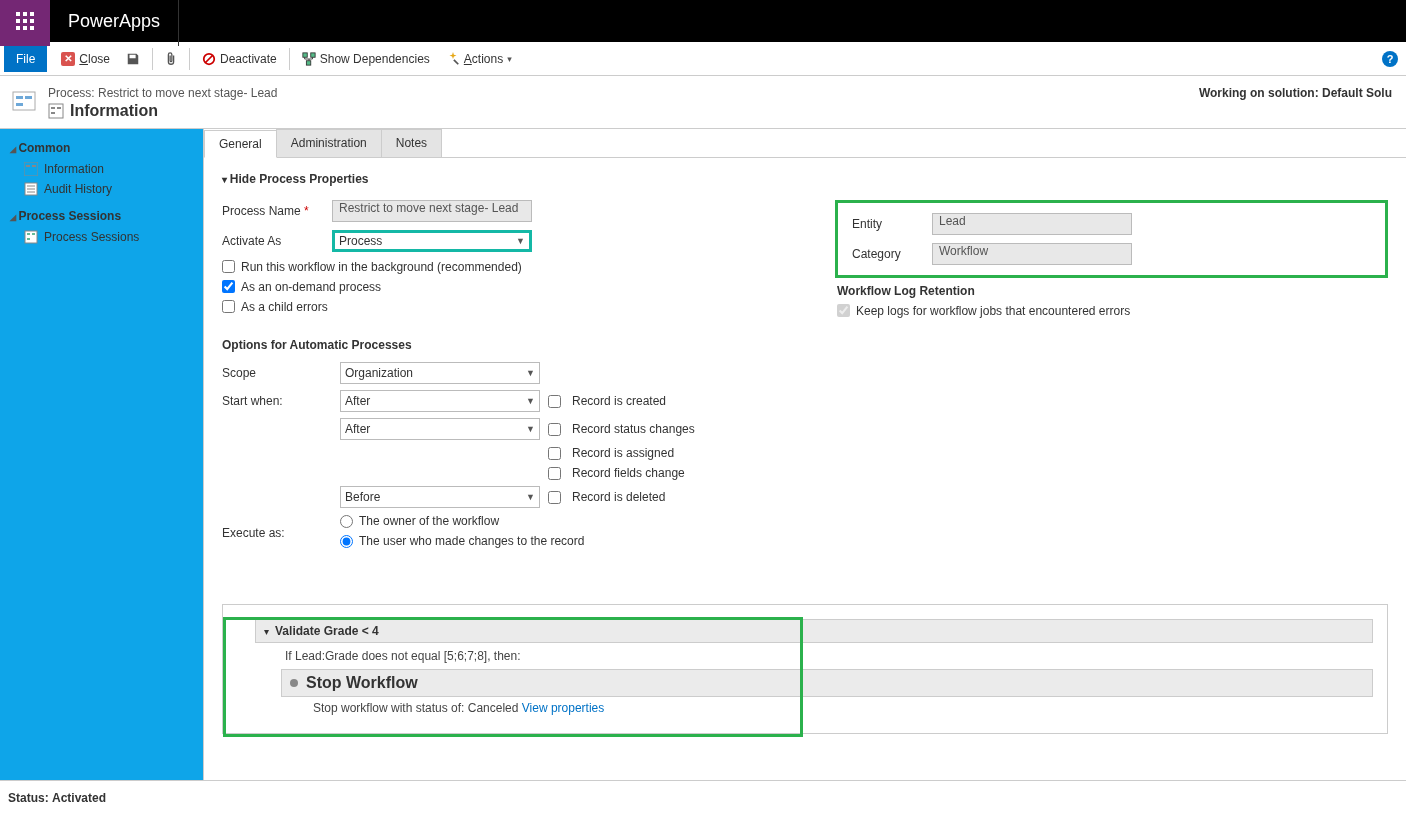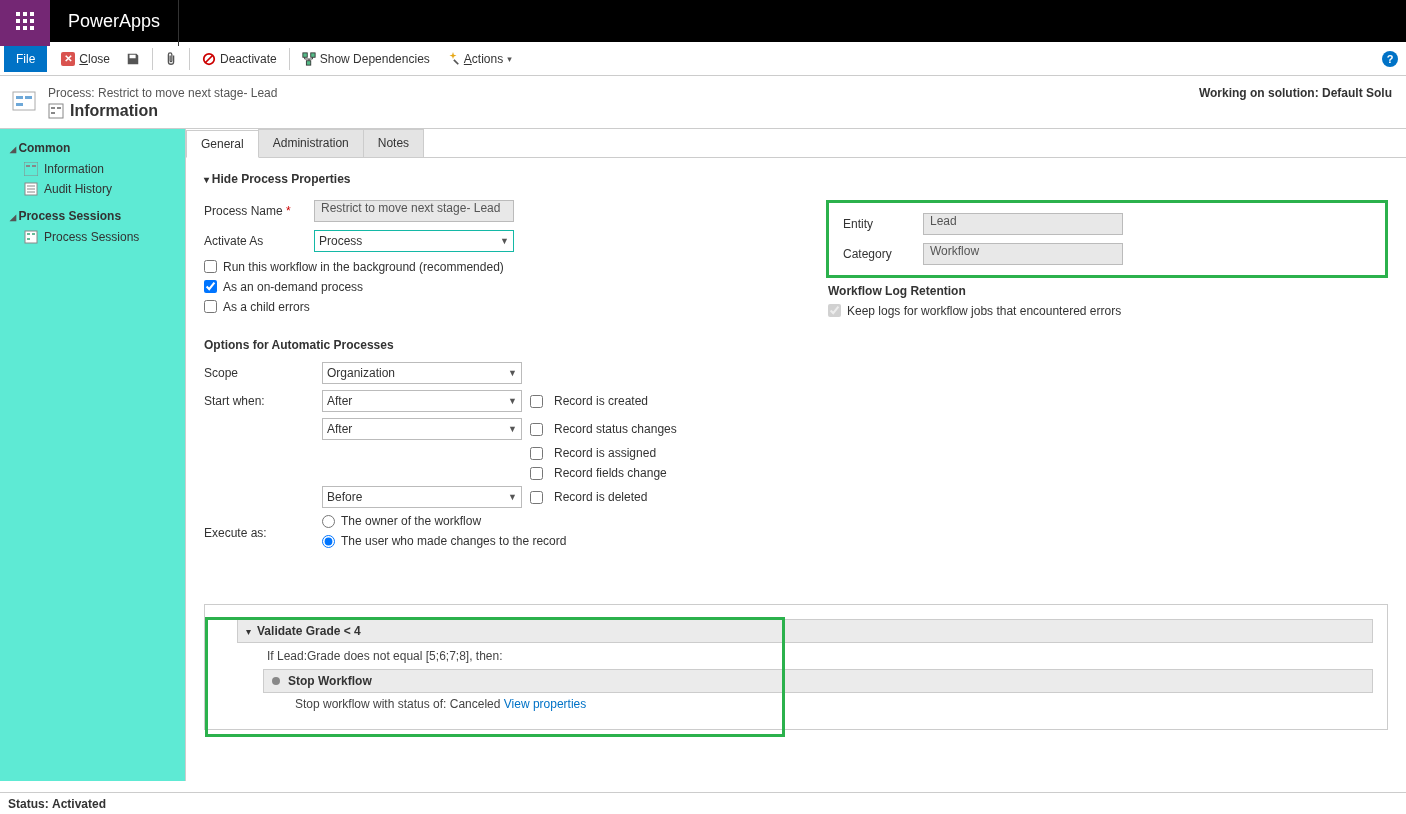--- a/index.html
+++ b/index.html
@@ -24,21 +24,21 @@
 
 .header { display: flex; justify-content: space-between; align-items: flex-start; padding: 10px 14px 8px 10px; border-bottom: 1px solid #ccc; }
 .header-left { display: flex; gap: 10px; align-items: flex-start; }
 .hdr-ico { width: 28px; height: 28px; display: flex; align-items: center; justify-content: center; margin-top: 2px; }
 .breadcrumb { font-size: 12px; color: #555; }
 .page-title { font-size: 16px; font-weight: bold; color: #333; margin-top: 2px; display: flex; align-items: center; gap: 6px; }
 .solution { font-size: 12px; font-weight: bold; color: #333; white-space: nowrap; }
 
 
 .main { display: flex; height: calc(100vh - 50px - 34px - 56px - 22px); }
-.sidebar { width: 186px; background: #5eead4; border-right: 1px solid #ccc; padding: 8px 0; }
+.sidebar { width: 204px; background: #0ea5e9; border-right: 1px solid #ccc; padding: 8px 0; }
 .side-hdr { font-weight: bold; font-size: 12px; padding: 4px 10px; cursor: pointer; }
 .side-hdr::before { content: "◢ "; font-size: 8px; color: #555; }
 .side-item { display: flex; align-items: center; gap: 6px; padding: 3px 10px 3px 24px; cursor: pointer; font-size: 12px; color: #333; }
 .side-ico { width: 14px; height: 14px; display: inline-block; }
 
 .content { flex: 1; background: #fff; overflow-y: auto; padding: 0 0 10px 0; }
 
 
 .tabs { display: flex; border-bottom: 1px solid #ccc; margin-left: 0; }
 .tab { padding: 6px 14px; font-size: 12px; background: #e4e4e4; border: 1px solid #ccc; border-bottom: none; margin-right: -1px; cursor: pointer; }
@@ -49,21 +49,21 @@
 .collapse-hdr { font-weight: bold; font-size: 12px; cursor: pointer; margin-bottom: 14px; }
 .collapse-hdr::before { content: "▾ "; font-size: 10px; }
 
 .two-col { display: flex; gap: 60px; }
 .col { flex: 1; }
 
 .fld { display: flex; align-items: center; margin-bottom: 8px; }
 .fld-label { width: 110px; font-size: 12px; color: #333; }
 .req::after { content: " *"; color: #c00; }
 .txt { flex: 0 0 200px; height: 22px; border: 1px solid #bbb; background: #e8e8e8; padding: 0 6px; font-size: 12px; color: #555; }
-.sel { flex: 0 0 200px; height: 22px; border: 1px solid #14b8a6; background: #fff; padding: 0 4px; font-size: 12px; position: relative; display: flex; align-items: center; justify-content: space-between; }
+.sel { flex: 0 0 200px; height: 22px; border: 3px solid #14b8a6; background: #fff; padding: 0 4px; font-size: 12px; position: relative; display: flex; align-items: center; justify-content: space-between; }
 .sel::after { content: "▼"; font-size: 9px; color: #555; }
 .chk { display: flex; gap: 6px; margin-bottom: 6px; margin-left: 0; font-size: 12px; }
 .chk input { width: 13px; height: 13px; }
 
 .section-hdr { font-weight: bold; font-size: 12px; margin: 24px 0 10px 0; }
 
 .fld-grid { display: grid; grid-template-columns: 110px 200px 16px auto; gap: 6px 8px; align-items: center; font-size: 12px; }
 .fld-grid .sel2 { height: 22px; border: 1px solid #bbb; background: #fff; padding: 0 4px; font-size: 12px; display: flex; align-items: center; justify-content: space-between; }
 .fld-grid .sel2::after { content: "▼"; font-size: 9px; color: #555; }
 .cb { width: 13px; height: 13px; }
@@ -75,27 +75,27 @@
 .highlight-box .fld-label { width: 80px; }
 
 
 .steps-wrap { margin-top: 50px; border: 1px solid #ccc; padding: 14px; position: relative; }
 .steps-highlight { position: absolute; left: 0; top: 12px; width: 580px; height: 120px; border: 3px solid #2bb14c; pointer-events: none; }
 .step-block { margin-left: 18px; }
 .step-title-row { background: #ebebeb; padding: 4px 8px; border: 1px solid #ccc; display: flex; align-items: center; gap: 6px; font-size: 12px; }
 .step-title-row::before { content: "▾"; font-size: 10px; color: #333; }
 .step-title { font-weight: bold; }
 .step-cond { padding: 6px 8px 6px 30px; font-size: 12px; color: #444; }
-.substep-row { background: #ebebeb; padding: 4px 8px 4px 8px; border: 1px solid #ccc; display: flex; align-items: center; gap: 8px; font-size: 12px; margin-left: 26px; }
+.substep-row { background: #ebebeb; padding: 4px 8px 4px 8px; border: 1px solid #ccc; display: flex; align-items: center; gap: 8px; font-size: 16px; margin-left: 26px; }
 .bullet { width: 8px; height: 8px; background: #888; border-radius: 50%; }
 .substep-detail { padding: 4px 8px 4px 58px; font-size: 12px; color: #444; }
 .link { color: #0072c6; cursor: pointer; }
 
 
-.statusbar { height: 22px; border-top: 1px solid #ccc; background: #fff; display: flex; align-items: center; padding: 0 8px; font-size: 12px; position: fixed; bottom: 0; left: 0; right: 0; }
+.statusbar { height: 34px; border-top: 1px solid #ccc; background: #fff; display: flex; align-items: center; padding: 0 8px; font-size: 12px; position: fixed; bottom: 0; left: 0; right: 0; }
 .statusbar b { font-weight: bold; }
 </style>
 </head>
 <body>
 
 <div class="topbar">
   <div class="waffle">
     <svg viewBox="0 0 18 18">
         <rect x="0" y="0" width="4" height="4"></rect>
         <rect x="7" y="0" width="4" height="4"></rect>

